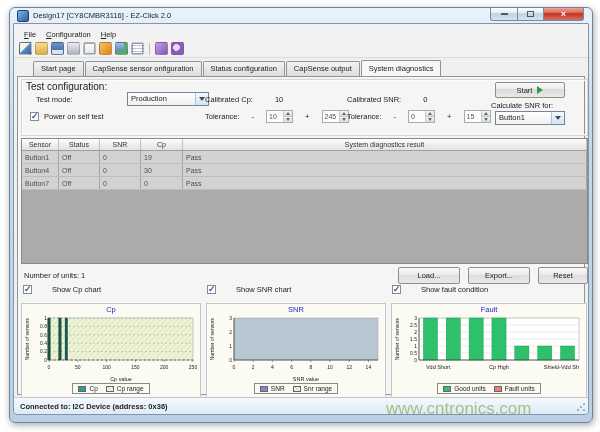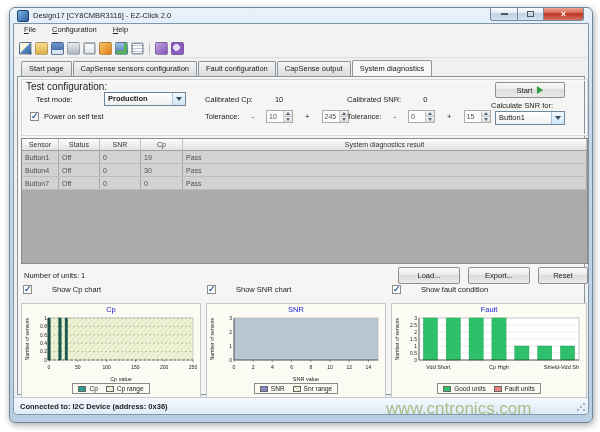--- a/index.html
+++ b/index.html
@@ -24,40 +24,40 @@
   .wb-min i { display:block; width:7px; height:2px; background:#4a5b68; }
   .wb-max { width:26px; border-left:none; }
   .wb-max i { display:block; width:7px; height:6px; border:1.5px solid #4a5b68; background:transparent; }
   .wb-close { width:40px; border-left:none; border-radius:0 0 3px 0;
     background:linear-gradient(#f2a394,#d6604d 45%,#bc3421 46%,#d8705f); color:#fff;
     font-weight:bold; font-size:9px; }
 
   
   .client { height:392px; background:#f0f0f0; border:1px solid #7f98ab;
     border-radius:1px 1px 4px 4px; display:flex; flex-direction:column; overflow:hidden; }
-  .menubar { height:16px; display:flex; align-items:flex-start; padding-left:5px; gap:6px;
+  .menubar { height:16px; display:flex; align-items:flex-end; padding-left:5px; gap:0;
     background:#f2f2f2; font-size:7.5px; color:#222; }
   .menu-item { padding:1px 5px; }
   .toolbar { height:18px; display:flex; align-items:center; gap:3px; padding-left:5px;
     background:#f2f2f2; border-bottom:1px solid #dcdcdc; }
   .tb-icon { width:13px; height:13px; border-radius:2px; border:1px solid rgba(90,90,90,.35); }
   .tb-sep { width:1px; height:12px; background:#c0c0c0; margin:0 2px; }
   [data-name="new-project-icon"]    { background:linear-gradient(135deg,#fdf6d8 45%,#5d8fcc 46%,#35639e); }
   [data-name="open-project-icon"]   { background:linear-gradient(#f7dd8d,#dcae4a); }
   [data-name="save-project-icon"]   { background:linear-gradient(#6d94cc,#3a5f96); box-shadow:inset 0 -4px 0 #d9e4f2; }
   [data-name="print-icon"]          { background:linear-gradient(#e8ecf0,#aab4bf); }
   [data-name="export-register-map-icon"] { background:linear-gradient(#ffffff,#dfe3e8); box-shadow:inset 0 0 0 1px #9aa4b0; }
   [data-name="connect-device-icon"] { background:linear-gradient(135deg,#f8c26a,#e07f12); }
   [data-name="apply-to-device-icon"]{ background:linear-gradient(#9cc0e8,#4a78ae); box-shadow:inset -3px -3px 0 #54b054; }
   [data-name="generate-report-icon"]{ background:repeating-linear-gradient(#ffffff 0 2px,#b9c6dd 2px 3px); box-shadow:inset 0 0 0 1px #8e9aa8; }
   [data-name="disconnect-icon"]     { background:linear-gradient(135deg,#c2a4e0,#8153b8); }
   [data-name="find-device-icon"]    { background:radial-gradient(circle at 40% 40%,#e7dbf5 35%,#8a5cc2 36%); }
 
   
-  .tabstrip { display:flex; gap:1px; padding:3px 3px 0 7px; position:relative; z-index:2; }
+  .tabstrip { display:flex; gap:1px; padding:3px 3px 0 19px; position:relative; z-index:2; }
   .tab { font-size:7.5px; color:#222; padding:2px 7px 3px 7px; border:1px solid #8b95a0;
     border-bottom:none; border-radius:2px 2px 0 0;
     background:linear-gradient(#f4f4f4,#dcdcdc); margin-bottom:0; }
   .tab.active { background:#f7f7f6; position:relative; top:-1px; padding-top:3px; margin-bottom:-1px; }
   .page { position:relative; flex:1; margin:0 3px 2px 3px; border:1px solid #8b95a0;
     background:#f5f5f3; z-index:1; }
 
   
   .groupbox { position:absolute; left:3px; top:2px; width:567px; height:57px;
     border:1px solid #d6d6d6; box-shadow:0 0 0 1px #fbfbfb inset; }
@@ -67,21 +67,21 @@
   .row1 { position:absolute; left:5px; top:12px; right:4px; height:15px; }
   .row2 { position:absolute; left:5px; top:30px; right:4px; height:15px; }
   .tm-label { position:absolute; left:9px; top:3px; }
   .dd { border:1px solid #70849b; background:linear-gradient(#ffffff,#f0f0f0); height:14px;
     display:flex; align-items:stretch; }
   .dd .txt { flex:1; font-size:7.5px; color:#222; padding:1px 3px 0 3px; white-space:nowrap; overflow:hidden; }
   .dd .arrow { width:13px; border-left:1px solid #a9c4dc;
     background:linear-gradient(#f3fafe,#cfe5f6); display:flex; align-items:center; justify-content:center; }
   .dd .arrow i { width:0; height:0; border-left:3px solid transparent; border-right:3px solid transparent;
     border-top:4px solid #3c4e5c; }
-  .dd-testmode { position:absolute; left:77px; top:0; width:82px;font-weight:bold; }
+  .dd-testmode { position:absolute; left:100px; top:0; width:82px; }
   .calcp-group  { position:absolute; left:178px; top:3px; display:flex; gap:22px; }
   .calsnr-group { position:absolute; left:320px; top:3px; display:flex; gap:22px; }
   .tol-group { position:absolute; top:0; display:flex; align-items:center; gap:12px; }
   .tol1 { left:178px; } .tol2 { left:320px; }
   .spin { display:inline-flex; border:1px solid #ababab; background:#fcfcfc; height:13px; }
   .spin .sval { width:16px; font-size:7px; color:#555; padding:2px 2px 0 2px; text-align:left; }
   .spin .sbtns { width:9px; border-left:1px solid #c9c9c9; display:flex; flex-direction:column; }
   .spin .sbtns i { flex:1; display:flex; align-items:center; justify-content:center;
     background:linear-gradient(#f6f6f6,#dadada); }
   .spin .sbtns i:first-child { border-bottom:1px solid #c9c9c9; }
@@ -199,22 +199,22 @@
         <span class="tb-icon" data-name="connect-device-icon"></span>
         <span class="tb-icon" data-name="apply-to-device-icon"></span>
         <span class="tb-icon" data-name="generate-report-icon"></span>
         <span class="tb-sep" data-name="toolbar-separator"></span>
         <span class="tb-icon" data-name="disconnect-icon"></span>
         <span class="tb-icon" data-name="find-device-icon"></span>
       </div>
 
     <div class="tabstrip" data-name="tab-strip">
       <span class="tab" data-name="tab-start-page">Start page</span>
-      <span class="tab" data-name="tab-capsense-sensor-configuration">CapSense sensors configuration</span>
-      <span class="tab" data-name="tab-global-configuration">Fault configuration</span>
+      <span class="tab" data-name="tab-capsense-sensor-configuration">CapSense sensor onfiguration</span>
+      <span class="tab" data-name="tab-global-configuration">Status configuration</span>
       <span class="tab" data-name="tab-capsense-output">CapSense output</span>
       <span class="tab active" data-name="tab-system-diagnostics">System diagnostics</span>
     </div>
 
     <div class="page" data-name="system-diagnostics-page">
 
       <div class="groupbox" data-name="test-configuration-group">
         <span class="gb-label" data-name="test-configuration-label">Test configuration:</span>
 
         <div class="row1">

